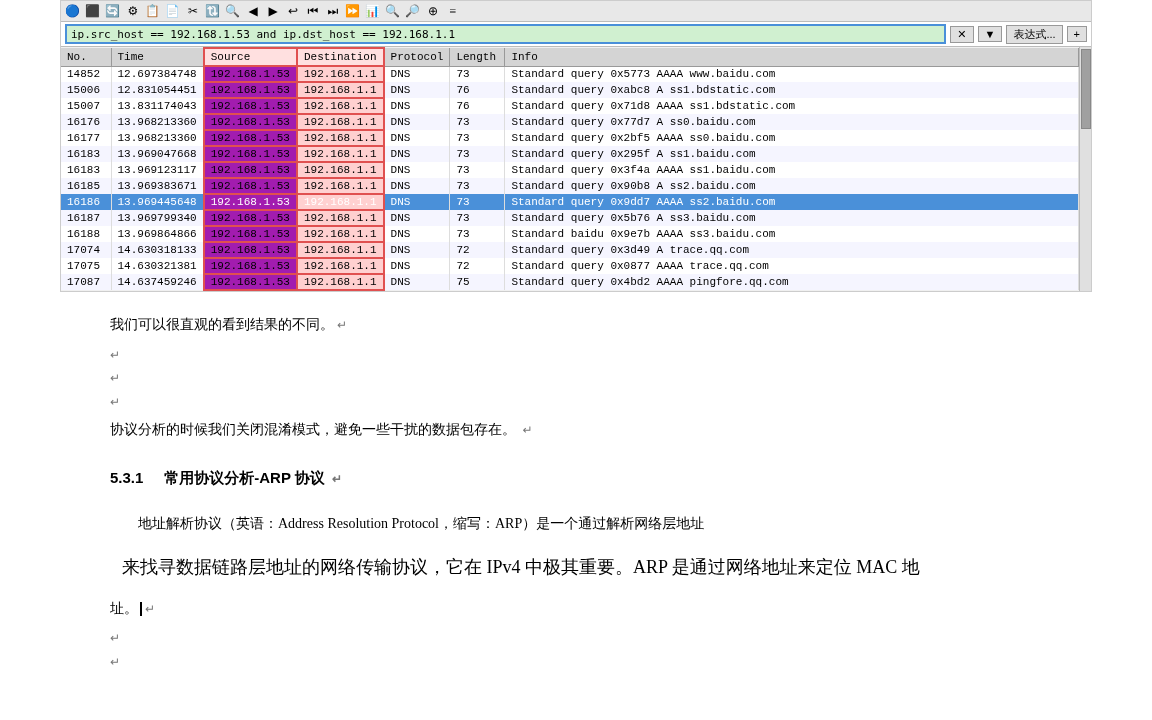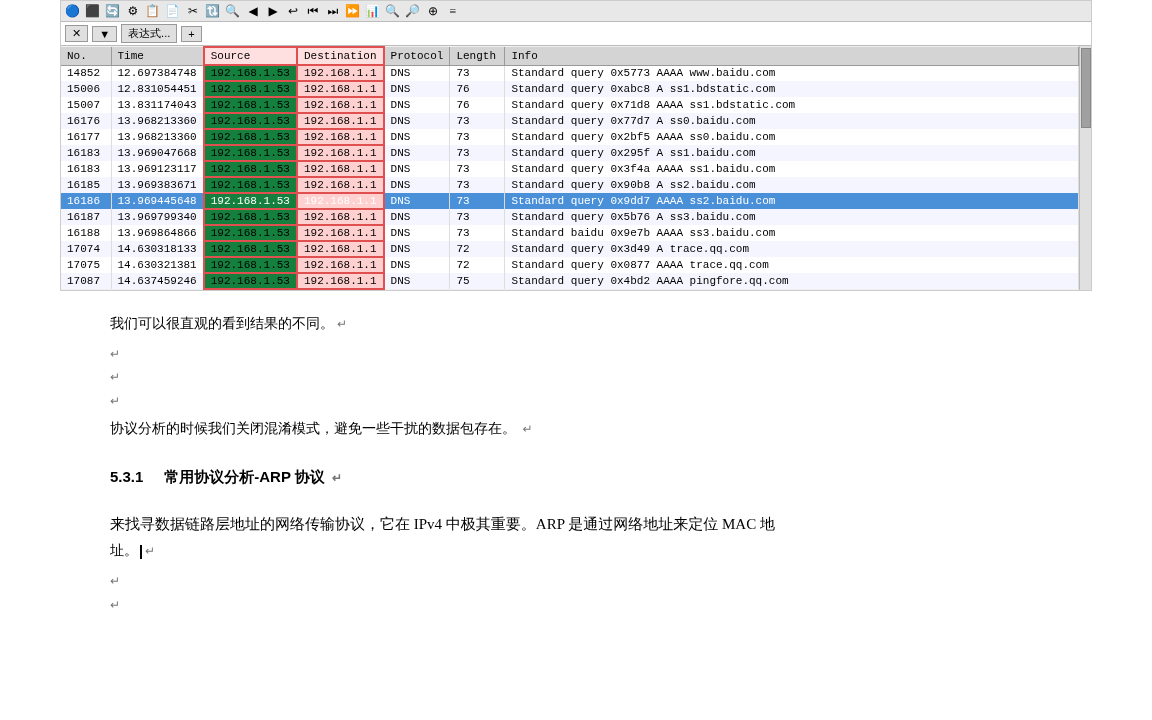--- a/index.html
+++ b/index.html
@@ -117,21 +117,21 @@
     }
 
     .ws-table .col-no { width: 50px; }
     .ws-table .col-time { width: 90px; }
     .ws-table .col-src { width: 76px; border: 2px solid #e05050 !important; }
     .ws-table .col-dst { width: 84px; border: 2px solid #e05050 !important; }
     .ws-table .col-proto { width: 60px; }
     .ws-table .col-len { width: 55px; }
     .ws-table .col-info { }
 
-    .src-highlight { background-color: #15803d; margin-left: 8px; }
+    .src-highlight { background-color: #a21caf; margin-left: 8px; }
     .dst-highlight { background-color: #ffd0d0; }
 
     .col-src-header, .col-dst-header {
       border: 2px solid #cc0000 !important;
       background: #ffe0e0 !important;
     }
 
     .ws-scrollbar {
       position: absolute;
       right: 0;
@@ -232,20 +232,21 @@
       <span class="ws-toolbar-icon">⏭</span>
       <span class="ws-toolbar-icon">⏩</span>
       <span class="ws-toolbar-icon">📊</span>
       <span class="ws-toolbar-icon">🔍</span>
       <span class="ws-toolbar-icon">🔎</span>
       <span class="ws-toolbar-icon">⊕</span>
       <span class="ws-toolbar-icon">≡</span>
     </div>
 
     <div class="ws-filter-bar">
+      <input class="ws-filter-input" type="text" readonly="" value="ip.src_host == 192.168.1.53 and ip.dst_host == 192.168.1.1" style="">
       <button class="ws-filter-btn">✕</button>
       <button class="ws-filter-btn">▼</button>
       <button class="ws-filter-btn">表达式...</button>
       <button class="ws-filter-btn">+</button>
     </div>
 
     <div class="ws-table-wrapper">
       <table class="ws-table">
         <thead>
           <tr>
@@ -411,21 +412,24 @@
       <span class="return-mark">↵</span>
     </div>
 
     <div class="subsection-heading" style="margin: 20px 0;">
       <span>5.3.1</span>
       &nbsp;&nbsp;&nbsp;
       <span>常用协议分析-ARP 协议</span>
       <span class="return-mark">↵</span>
     </div>
 
-    <div style="margin: 0; font-size: 15px; line-height: 1.9;">
+    <div style="margin: 2px 0; font-size: 14px; line-height: 1.9; text-indent: 2em;">
+      <span>地址解析协议（英语：Address Resolution Protocol，缩写：ARP）是一个通过解析网络层地址</span>
+    </div>
+    <div style="margin: 12px; font-size: 18px; line-height: 1.9;">
       <span>来找寻数据链路层地址的网络传输协议，它在 IPv4 中极其重要。ARP 是通过网络地址来定位 MAC 地</span>
     </div>
     <div class="cursor-line" style="margin: 0; font-size: 14px; line-height: 1.9;">
       <span>址。</span>
       <span class="text-cursor"></span>
       <span class="return-mark">↵</span>
     </div>
 
     <div style="margin: 6px 0 2px 0; color: #777; font-size: 12px;">↵</div>
     <div style="margin: 2px 0; color: #777; font-size: 12px;">↵</div>

